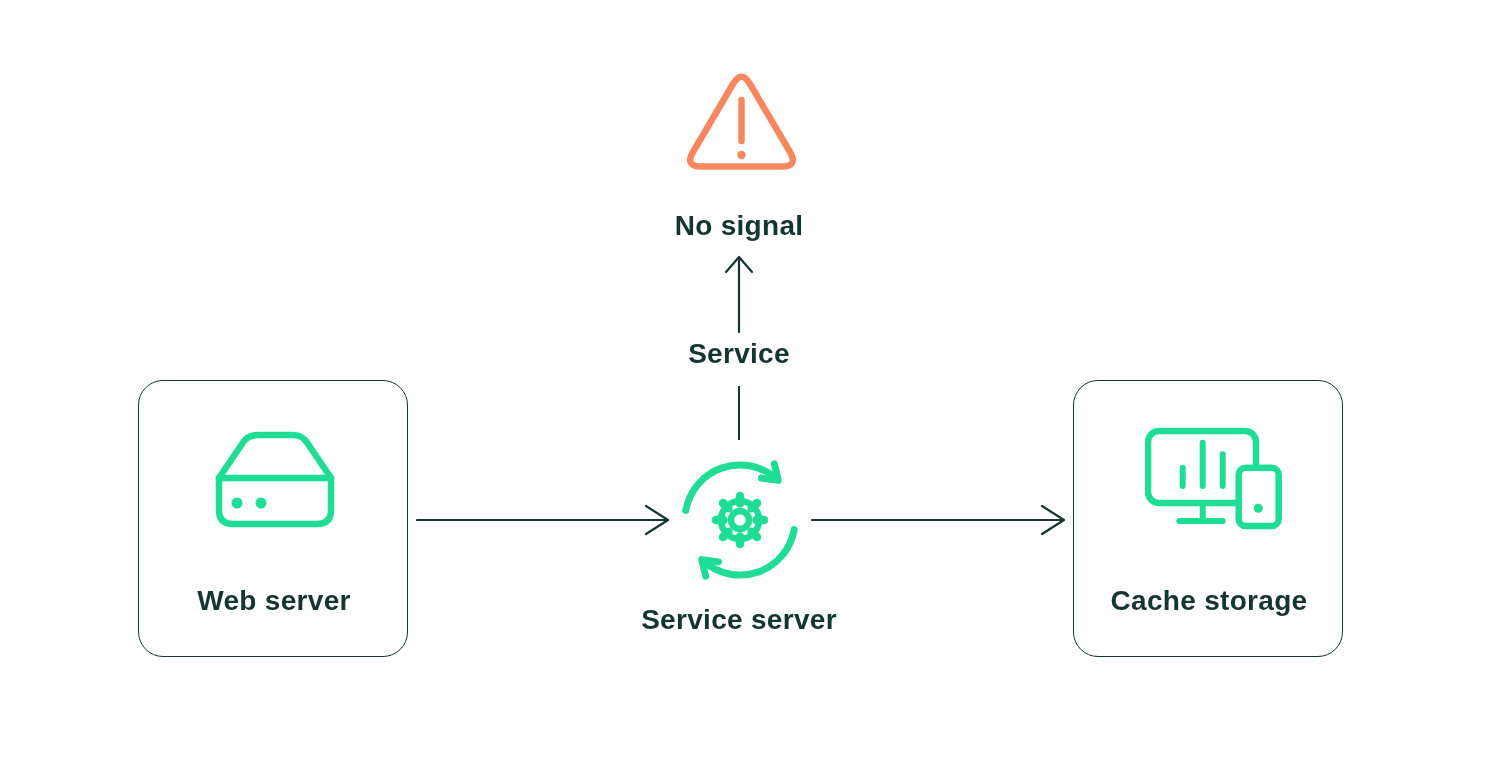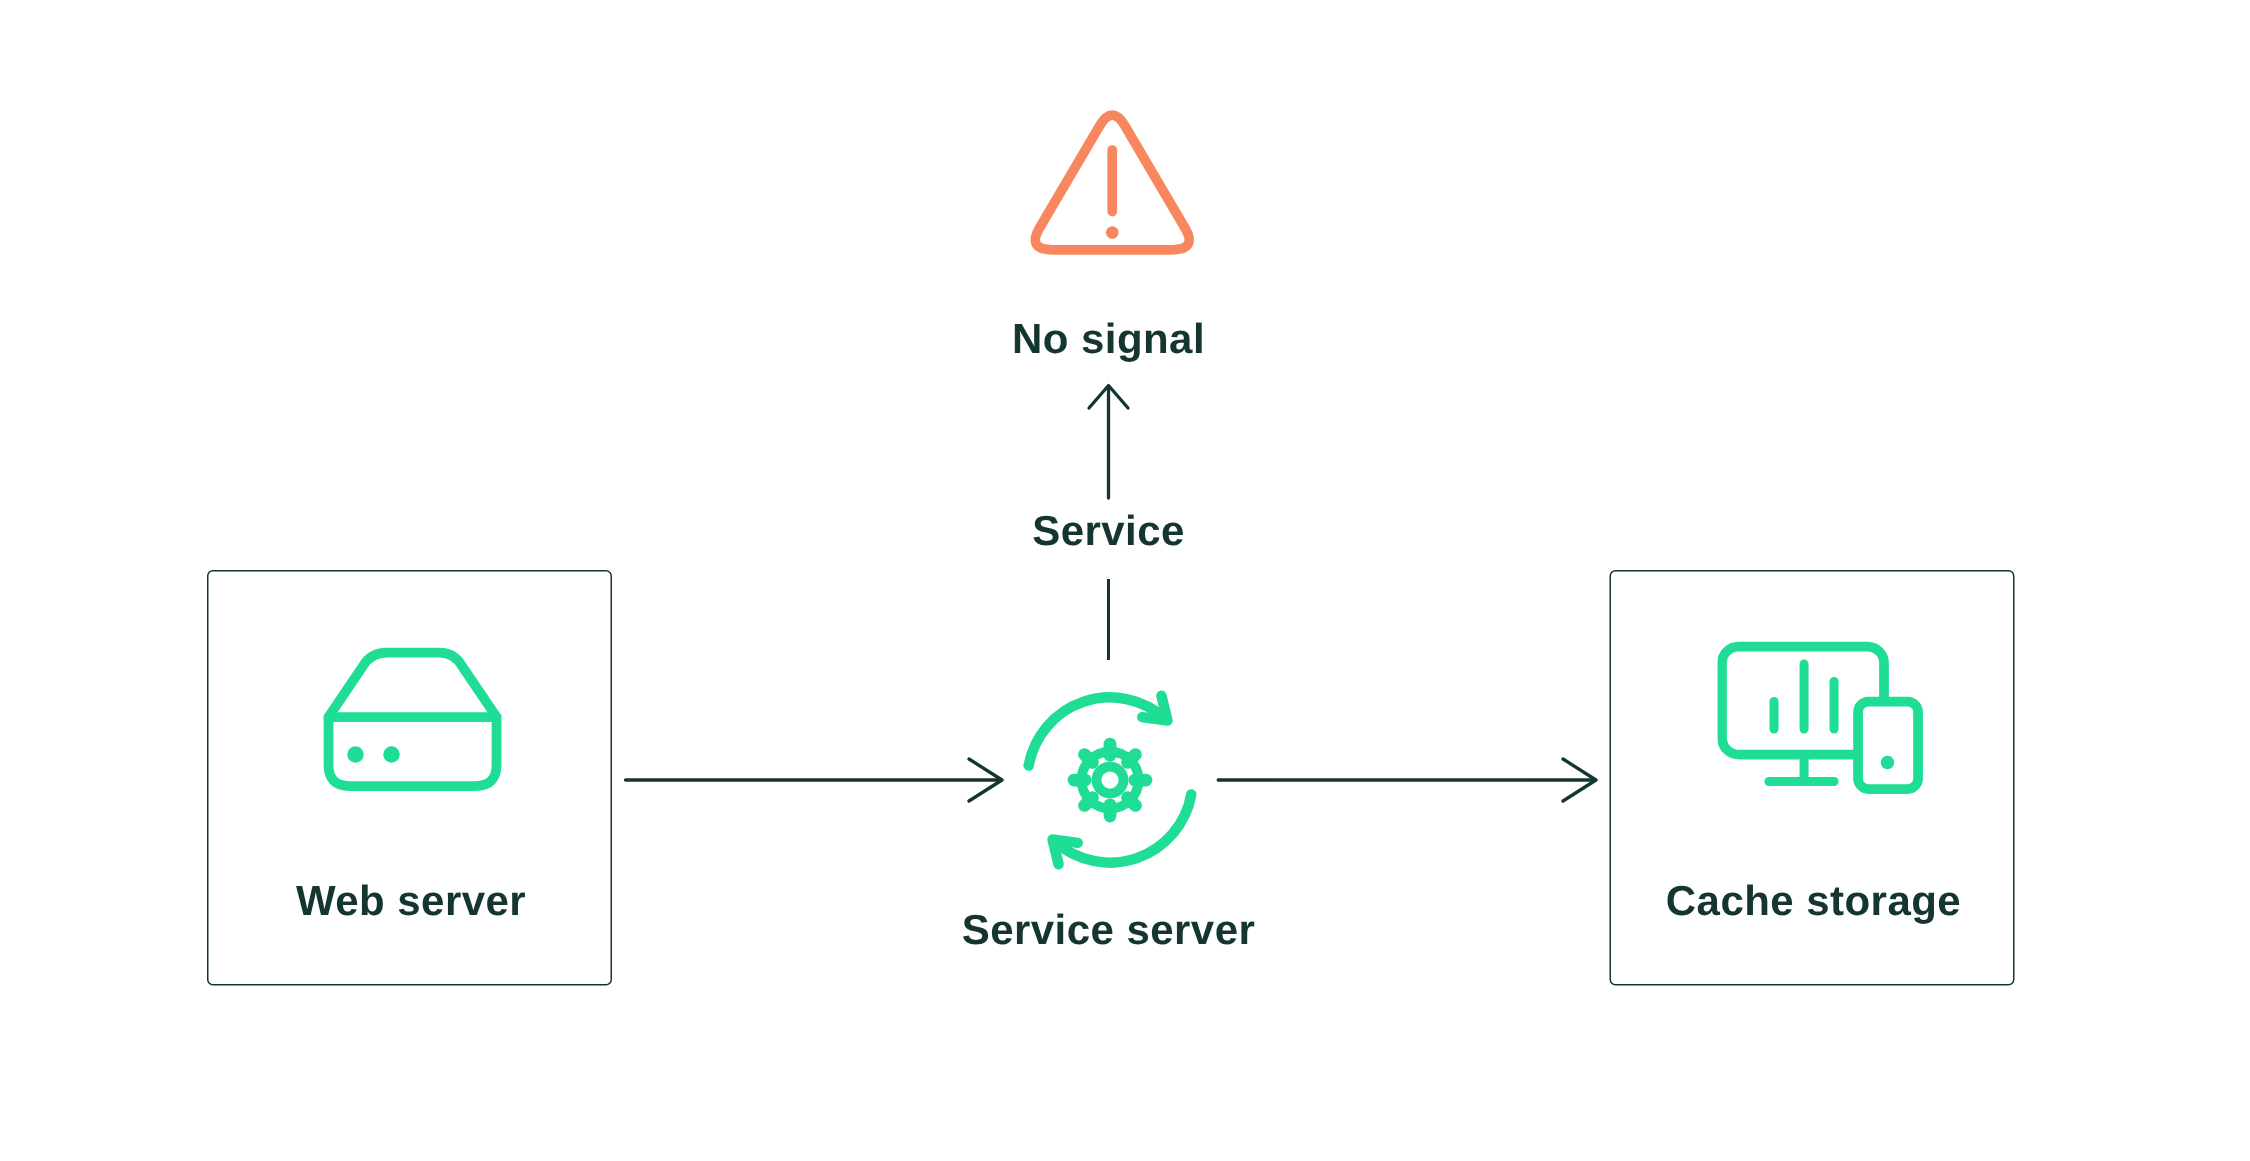--- a/index.html
+++ b/index.html
@@ -23,21 +23,21 @@
     color:var(--ink);
     font-size:28px;
     font-weight:600;
     letter-spacing:.3px;
     white-space:nowrap;
   }
   .node-box{
     position:absolute;
     width:270px;height:277px;
     border:1.6px solid var(--ink);
-    border-radius:4px;
+    border-radius:25px;
     background:var(--bg);
     box-sizing:border-box;
   }
   .connector-v{
     position:absolute;
     width:2px;
     background:var(--ink);
   }
   
   .sg{stroke:var(--green);fill:none;stroke-linecap:round;stroke-linejoin:round;}

